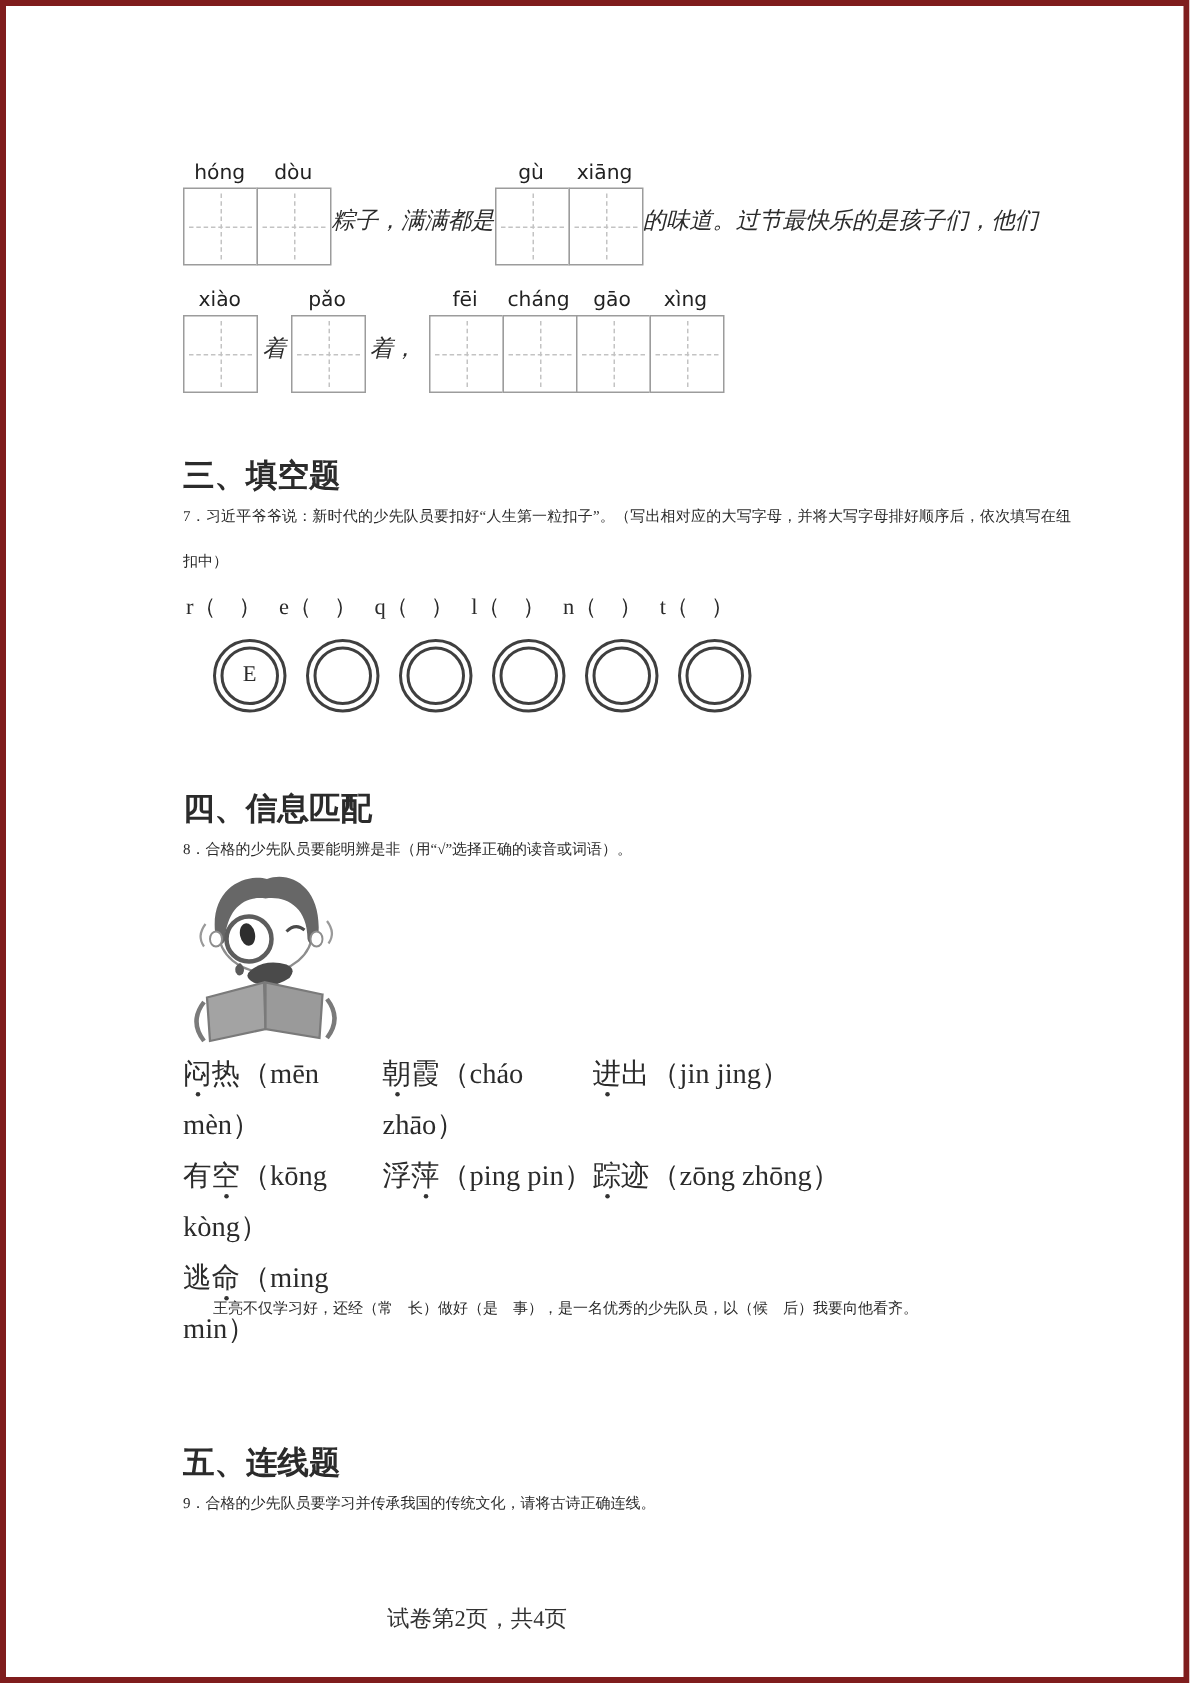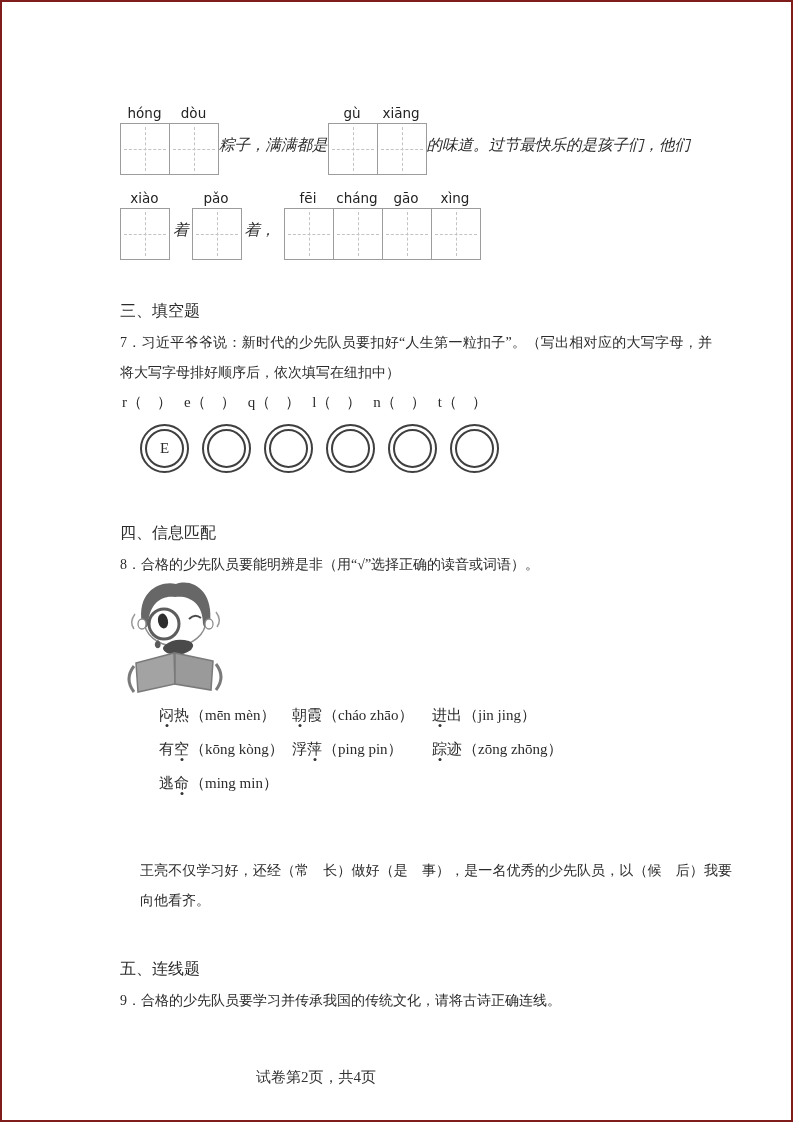--- a/index.html
+++ b/index.html
@@ -1,20 +1,20 @@
 <!DOCTYPE html>
 <html><head>
 <meta charset="utf-8">
 <style>
   html,body{margin:0;padding:0;background:#fff;}
   .page{
     position:relative;
     width:793px;height:1122px;
     background:#ffffff;
-    border:2px solid #7f1d1d;
+    border:4px solid #7f1d1d;
     box-sizing:border-box;
     font-family:"Liberation Serif","DejaVu Serif",serif;
     color:#2b2b2b;
     overflow:hidden;
   }
   .abs{position:absolute;}
 
   
   .pw{display:flex;flex-direction:column;}
   .plabels{display:flex;margin-bottom:2px;}
@@ -39,22 +39,22 @@
     border-top:1px dashed #c3c3c3;
   }
   .boxrow{display:flex;align-items:flex-end;}
   .boxtext{
     height:50px;display:flex;align-items:center;
     font-size:15.5px;white-space:nowrap;
   }
   .boxtext span{margin-bottom:9px;font-style:italic;}
 
   
-  .heading{font-size:16px;font-weight:normal;}
-  .para{font-size:14px;line-height:30px;text-align:justify;}
+  .heading{font-size:21px;font-weight:bold;}
+  .para{font-size:10px;line-height:30px;text-align:justify;}
 
   
   .letters{display:flex;gap:12px;font-size:15px;}
   .letters span{white-space:nowrap;}
 
   
   .buttons{display:flex;gap:13px;}
   .btn{
     position:relative;width:45px;height:45px;border-radius:50%;
     border:2px solid #3f3f3f;background:#fff;
@@ -62,21 +62,21 @@
   }
   .btn::before{
     content:"";position:absolute;inset:3px;border-radius:50%;
     border:2px solid #3f3f3f;
   }
   .btn span{position:relative;font-size:15px;color:#2b2b2b;}
 
   
   .words{
     display:grid;grid-template-columns:133px 140px auto;
-    line-height:34px;font-size:15px;width:480px;margin-left:39px;
+    line-height:34px;font-size:19px;width:480px;
   }
   .du{position:relative;}
   .du::after{
     content:"";position:absolute;left:50%;bottom:-4px;
     width:3px;height:3px;border-radius:50%;background:#333;
     transform:translateX(-50%);
   }
   .py{margin-left:1px;}
 
   .footer{

